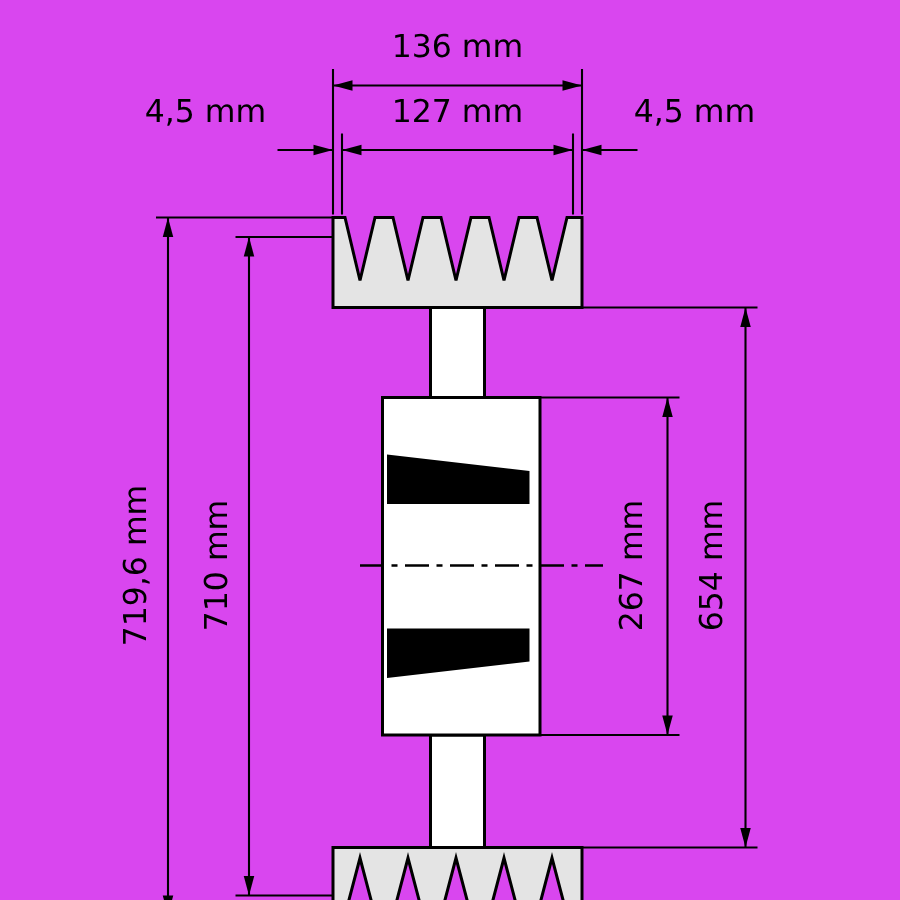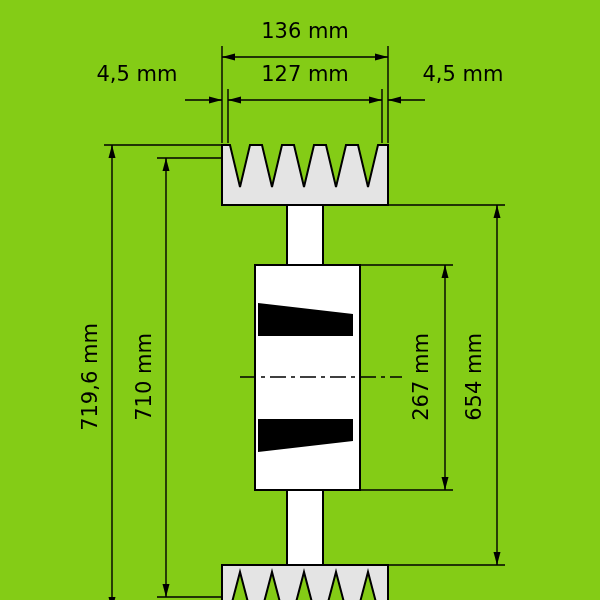--- a/index.html
+++ b/index.html
@@ -1,19 +1,19 @@
 <!DOCTYPE html>
 <html><head>
 <meta charset="utf-8">
 <style>
   html, body { margin: 0; padding: 0; background: #ffffff; }
   .frame {
     width: 600px; height: 600px;
     position: relative;
-    background: #84cc16;
+    background: #d946ef;
     overflow: hidden;
     font-family: "DejaVu Sans", sans-serif;
   }
   svg { display: block; }
   text {
     font-family: "DejaVu Sans", sans-serif;
     font-size: 21px;
     fill: #000000;
   }
   .part-fill { stroke: #000; stroke-width: 2; }

